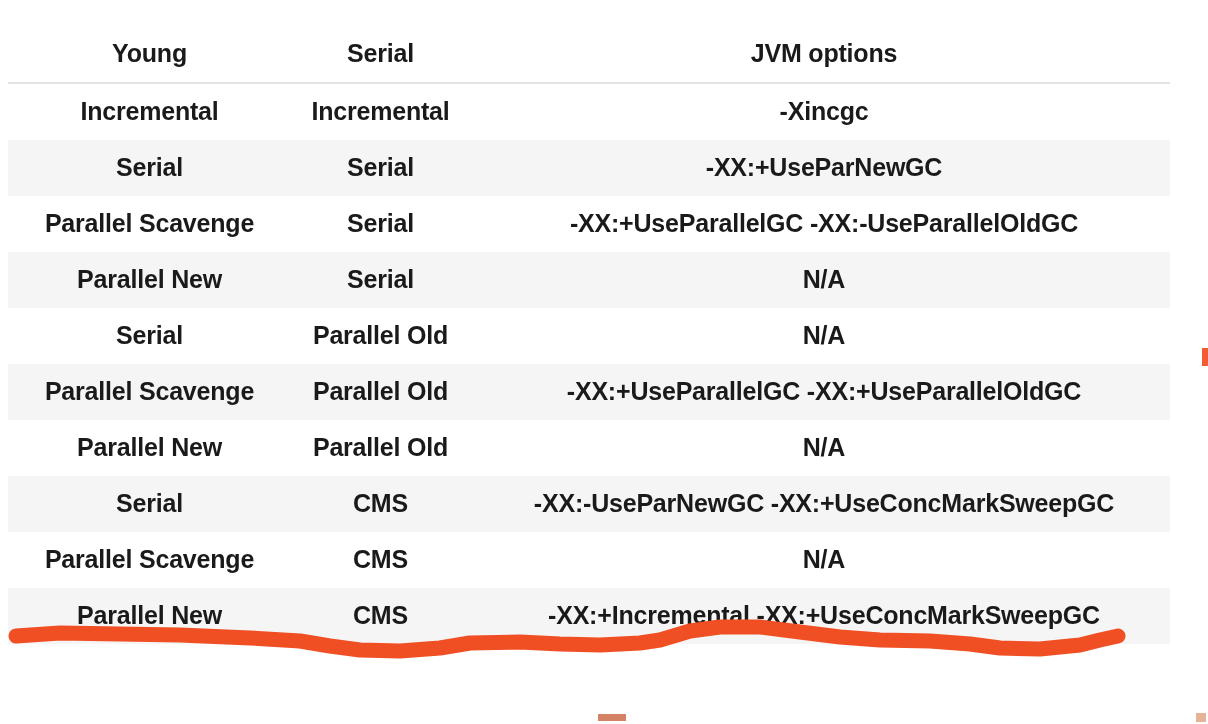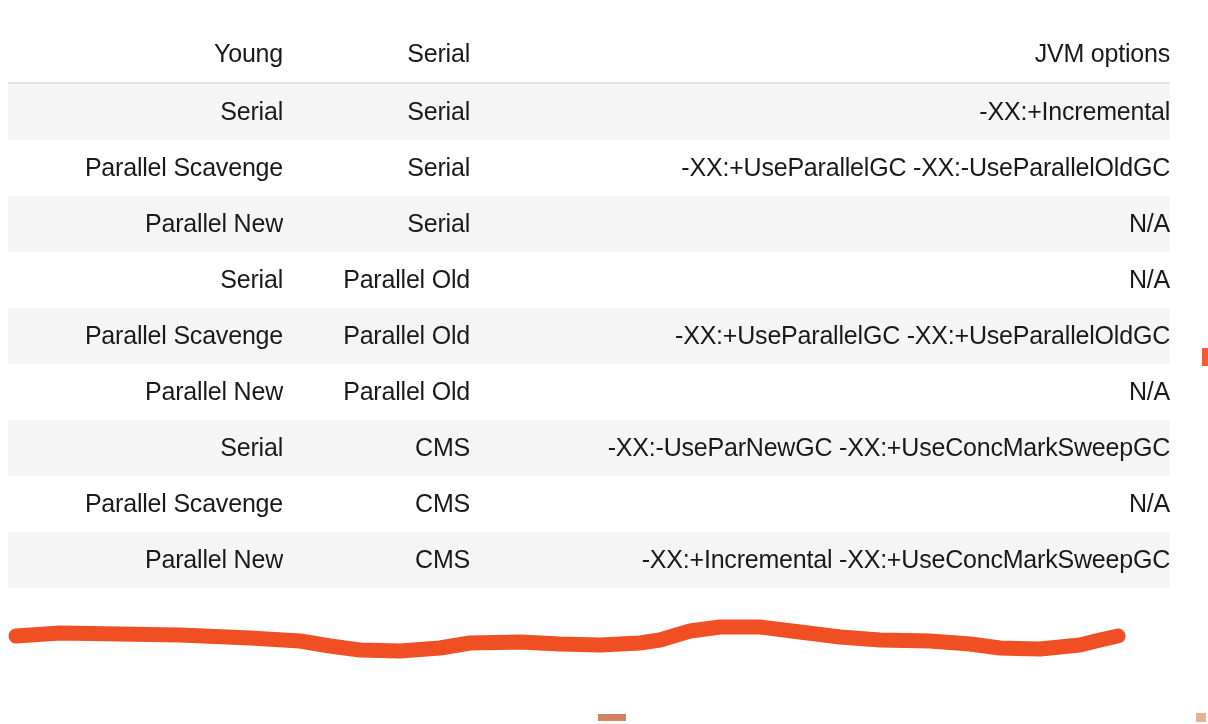--- a/index.html
+++ b/index.html
@@ -31,23 +31,23 @@
     border-collapse: collapse;
     table-layout: fixed;
   }
 
   #gc-table col.c-young   { width: 275px; }
   #gc-table col.c-tenured { width: 187px; }
   #gc-table col.c-jvm     { width: 700px; }
 
   #gc-table th,
   #gc-table td {
-    text-align: right;
+    text-align: center;
     vertical-align: middle;
-    font-weight: normal;
+    font-weight: bold;
     font-size: 25px;
     line-height: 1.1;
     letter-spacing: -0.2px;
     height: 56px;
     padding: 0 0 0 8px;
     color: #1a1a1a;
     white-space: nowrap;
     overflow: hidden;
   }
 
@@ -86,24 +86,29 @@
       <col class="c-jvm">
     </colgroup>
     <thead>
       <tr>
         <th>Young</th>
         <th>Serial</th>
         <th>JVM options</th>
       </tr>
     </thead>
     <tbody id="table-body">
+        <tr class="plain">
+          <td>Incremental</td>
+          <td>Incremental</td>
+          <td>-Xincgc</td>
+        </tr>
         <tr class="striped">
           <td>Serial</td>
           <td>Serial</td>
-          <td>-XX:+Incremental</td>
+          <td>-XX:+UseParNewGC</td>
         </tr>
         <tr class="plain">
           <td>Parallel Scavenge</td>
           <td>Serial</td>
           <td>-XX:+UseParallelGC -XX:-UseParallelOldGC</td>
         </tr>
         <tr class="striped">
           <td>Parallel New</td>
           <td>Serial</td>
           <td>N/A</td>

